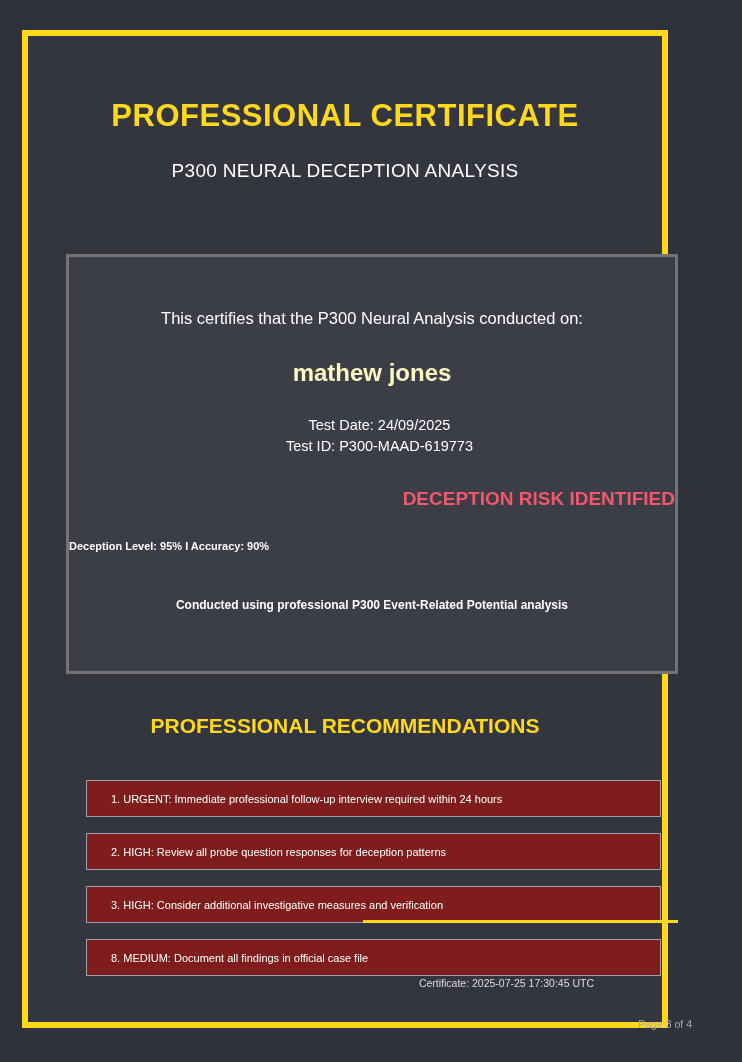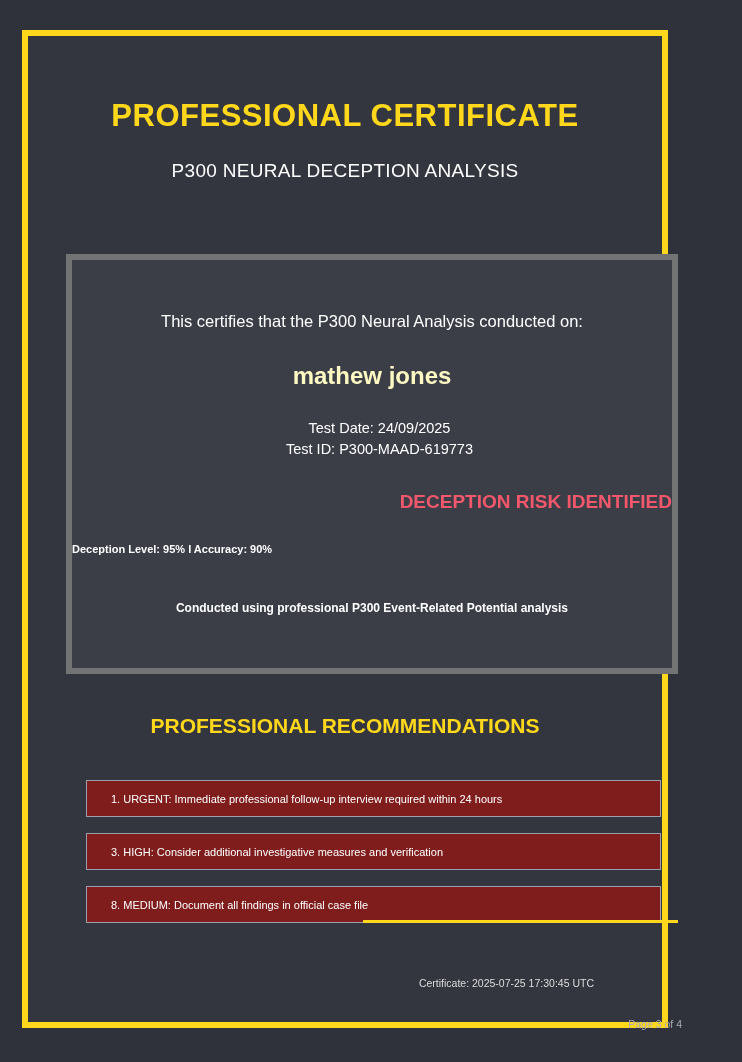--- a/index.html
+++ b/index.html
@@ -56,21 +56,21 @@
     font-weight: normal;
     margin-top: 26px;
     letter-spacing: 0.3px;
   }
   .detail-box {
     position: absolute;
     left: 38px;
     top: 218px;
     width: 612px;
     height: 420px;
-    border: 6px solid #737373;
+    border: 3px solid #737373;
     box-sizing: border-box;
     background: #3b3d47;
   }
   .d-line1 {
     text-align: center;
     font-size: 16.5px;
     color: #ffffff;
     margin-top: 52px;
   }
   .d-name {
@@ -147,21 +147,21 @@
   }
   .cert-stamp {
     position: absolute;
     right: 68px;
     top: 941px;
     font-size: 10.5px;
     color: #dddddd;
   }
   .page-num {
     position: absolute;
-    right: 60px;
+    right: 50px;
     top: 1018px;
     font-size: 10.5px;
     color: #a8acb6;
   }
 </style>
 </head>
 <body>
 
 <div class="page">
 
@@ -180,20 +180,21 @@
         </div>
         <div class="d-status">DECEPTION RISK IDENTIFIED</div>
         <div class="d-levels">Deception Level: 95% I Accuracy: 90%</div>
         <div class="d-method">Conducted using professional P300 Event-Related Potential analysis</div>
       </div>
 
       <div class="rec-heading">PROFESSIONAL RECOMMENDATIONS</div>
 
       <div class="rec-list">
         <div class="rec-item">1. URGENT: Immediate professional follow-up interview required within 24 hours</div>
+        <div class="rec-item">2. HIGH: Review all probe question responses for deception patterns</div>
         <div class="rec-item">3. HIGH: Consider additional investigative measures and verification</div>
         <div class="rec-item">8. MEDIUM: Document all findings in official case file</div>
       </div>
 
       <div class="yellow-rule"></div>
 
       <div class="cert-stamp">Certificate: 2025-07-25 17:30:45 UTC</div>
     </div>
   </div>
 

